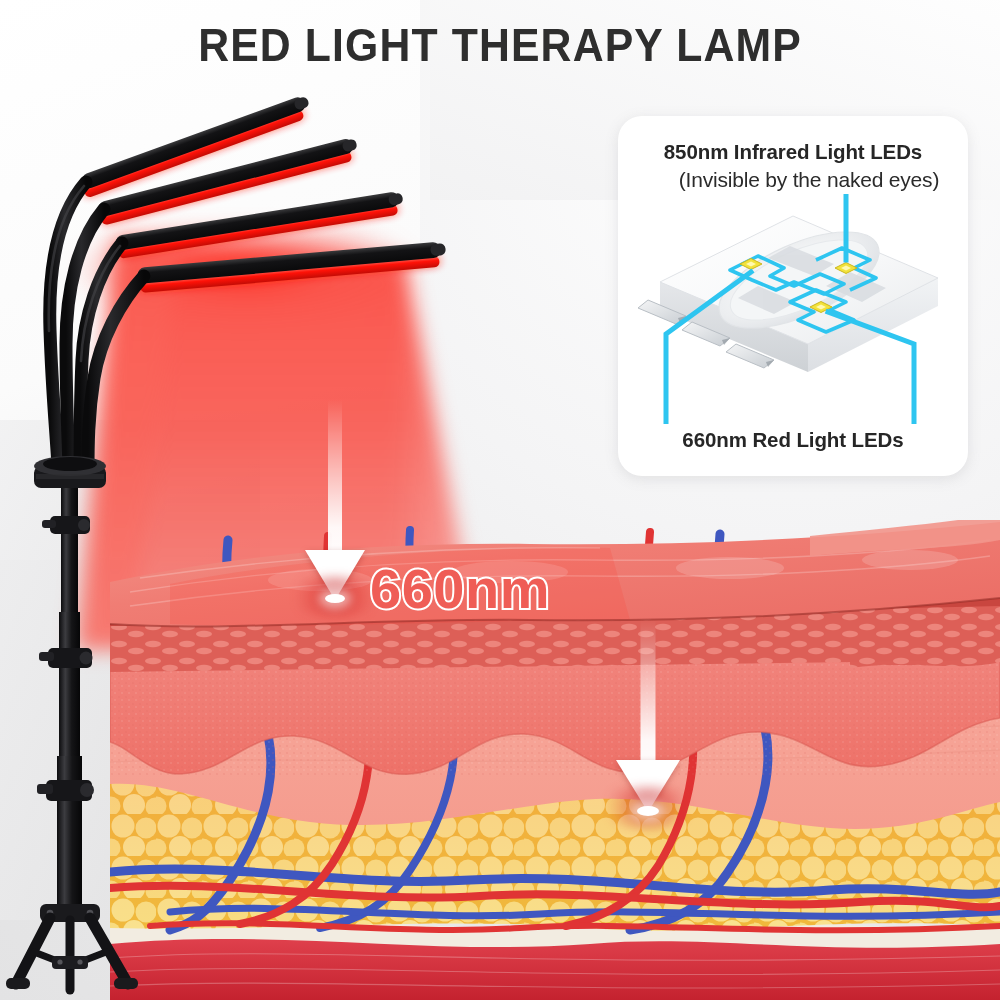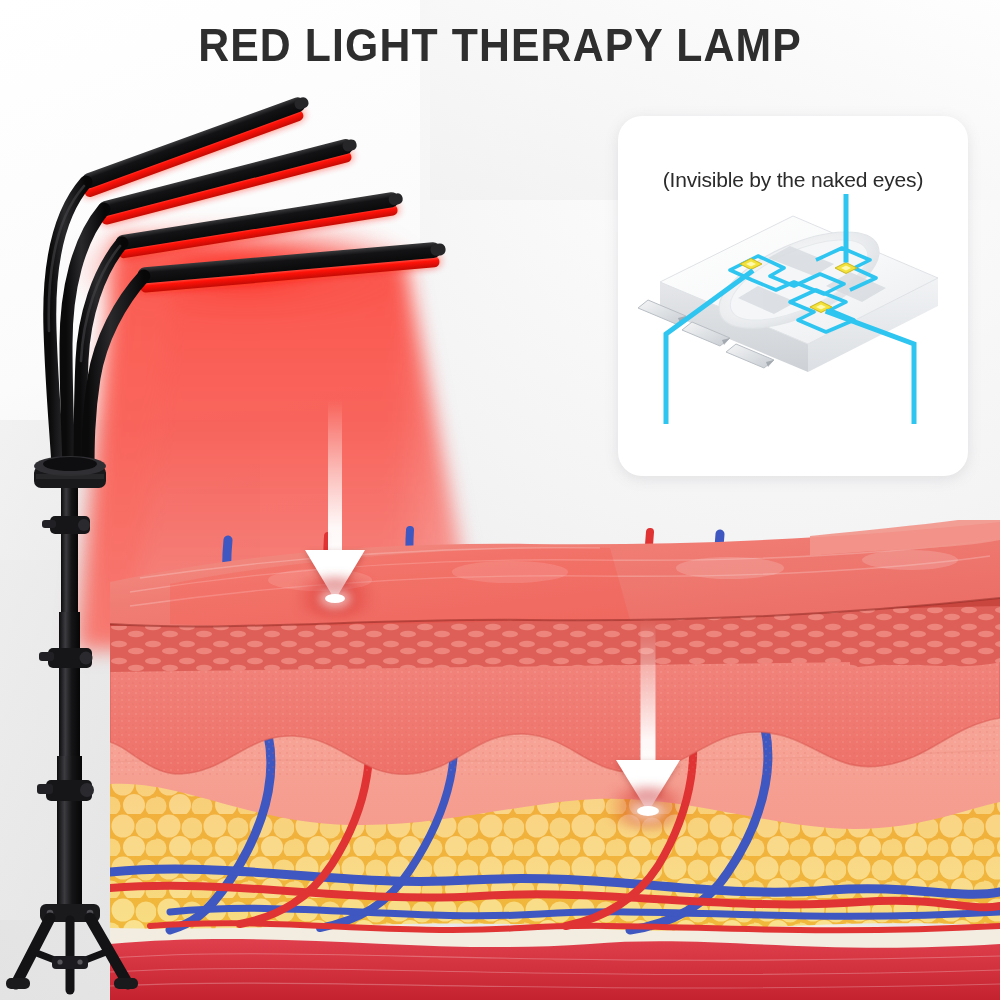--- a/index.html
+++ b/index.html
@@ -104,21 +104,21 @@
     background:#ffffff;border-radius:24px;
     box-shadow:0 3px 14px rgba(120,120,125,.16);
     z-index:35;overflow:hidden;
   }
   #inset .ln1{
     position:absolute;left:0;top:24px;width:350px;text-align:center;
     font-weight:bold;font-size:20.5px;color:#262626;letter-spacing:-.1px;
   }
   #inset .ln2{
     position:absolute;left:0;top:52px;width:350px;text-align:center;
-    font-weight:normal;font-size:21px;color:#2b2b2b;letter-spacing:-.2px;
+    font-weight:normal;font-size:21px;color:#2b2b2b;letter-spacing:-.2px;padding-left:16px;
   }
   #inset .ln3{
     position:absolute;left:0;bottom:24px;width:350px;text-align:center;
     font-weight:bold;font-size:20.5px;color:#262626;letter-spacing:-.1px;
   }
   #inset .chipbox{position:absolute;left:0;top:78px;width:350px;height:230px;}
 </style>
 </head>
 <body>
 
@@ -452,23 +452,25 @@
     <div class="dot" style="top:194px;width:20px;height:9px;"></div>
   </div>
 
   <div class="arrow" id="arr-850" style="left:610px;top:620px;width:76px;height:206px;">
     <div class="shaft" style="top:0;width:15px;height:160px;"></div>
     <div class="head" style="top:140px;border-width:52px 32px 0 32px;"></div>
     <div class="glow" style="top:166px;width:108px;height:42px;"></div>
     <div class="dot" style="top:186px;width:22px;height:10px;"></div>
   </div>
 
+  <div class="wl-label" id="lbl-660">660nm</div>
 
   <div id="inset">
 
+    <div class="ln1">850nm Infrared Light LEDs</div>
     <div class="ln2">(Invisible by the naked eyes)</div>
 
     <div class="chipbox">
       <svg width="350" height="230" viewBox="0 0 350 230">
         <defs>
           <linearGradient id="chipTop" x1="0" y1="0" x2="1" y2="1">
             <stop offset="0%" stop-color="#ffffff"></stop>
             <stop offset="55%" stop-color="#f7f8f9"></stop>
             <stop offset="100%" stop-color="#e8eaec"></stop>
           </linearGradient>
@@ -549,15 +551,16 @@
 
           <path d="M 228 -78 L 228 66"></path>
 
           <path d="M 48 228 L 48 140 L 133 78"></path>
 
           <path d="M 296 228 L 296 150 L 210 118"></path>
         </g>
       </svg>
     </div>
 
+    <div class="ln3">660nm Red Light LEDs</div>
   </div>
 
 </div>
 
 </body></html>

